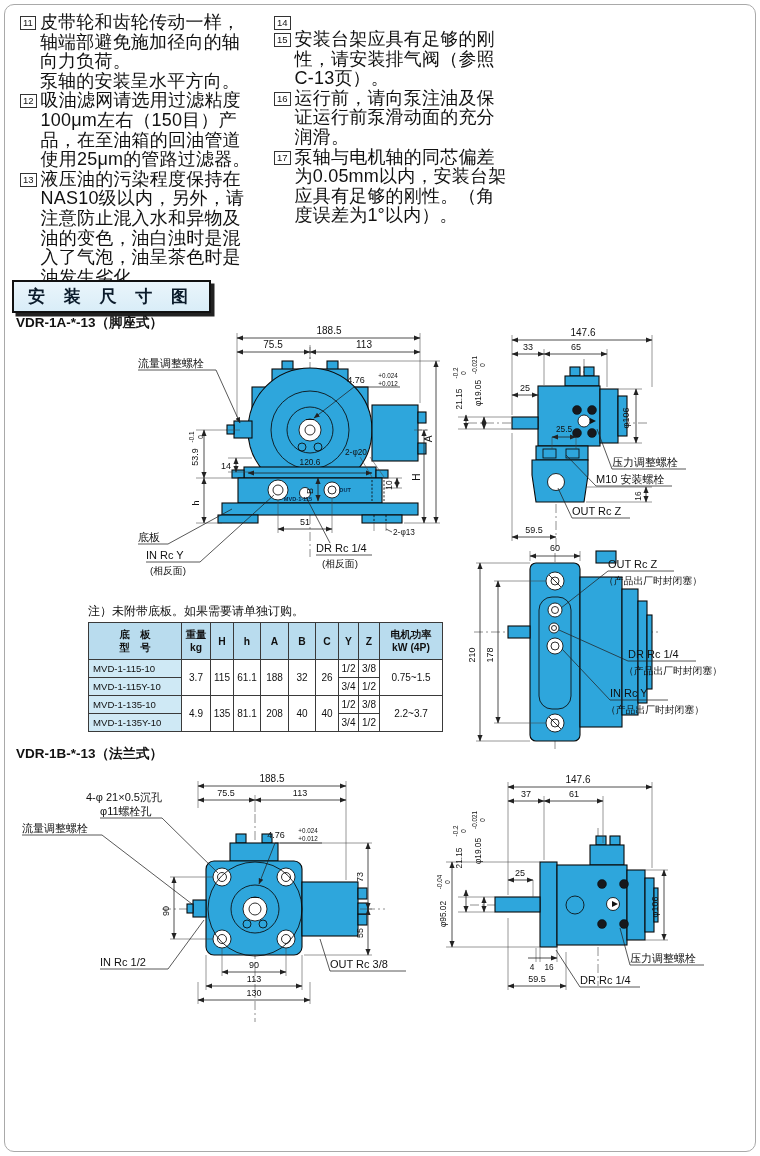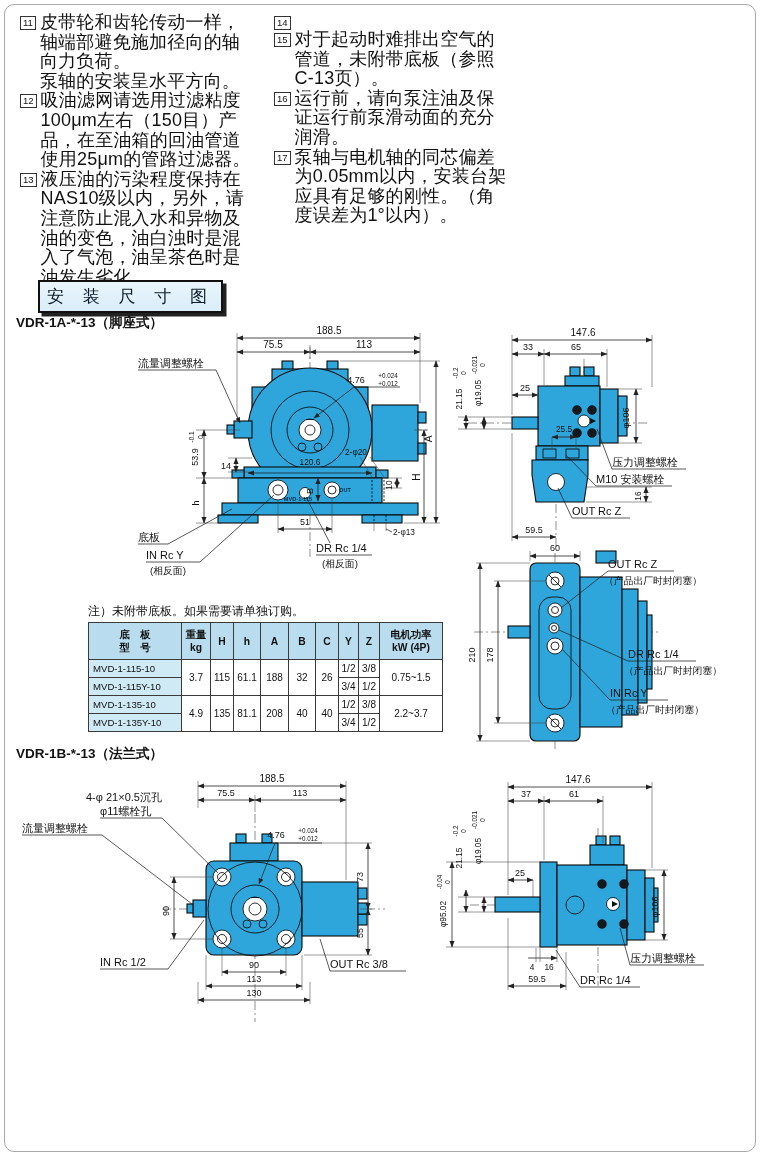--- a/index.html
+++ b/index.html
@@ -9,23 +9,23 @@
 
   
   .notes{position:absolute;left:20px;top:13px;width:726px;display:flex;gap:14px;}
   .note-col{width:240px;display:flex;flex-direction:column;}
   .note{display:flex;align-items:flex-start;}
   .note .num{flex:0 0 auto;border:1px solid #333;font-size:9.5px;line-height:12px;
              padding:0 2px;margin:3px 4px 0 0;color:#111;}
   .note .txt{width:214px;font-size:18px;line-height:19.6px;white-space:pre-line;letter-spacing:.2px;}
 
   
-  .title-box{position:absolute;left:38px;top:280px;border:2px solid #111;
+  .title-box{position:absolute;left:12px;top:280px;border:2px solid #111;
              background:linear-gradient(180deg,var(--title-box-bg,#f2f9fd),#d9edf8);
-             box-shadow:3.5px 3.5px 0 #222;padding:3px 7px;font-size:17px;font-weight:normal;
+             box-shadow:3.5px 3.5px 0 #222;padding:3px 14px;font-size:17px;font-weight:bold;
              letter-spacing:7px;color:#0b1b2b;}
   .sec-title{position:absolute;left:16px;font-size:13.5px;font-weight:bold;}
   #secA{top:314px;} #secB{top:745px;}
 
   svg{position:absolute;left:0;}
   #svgA{top:325px;} #svgB{top:772px;}
   svg text{font-family:"Liberation Sans","DejaVu Sans",sans-serif;fill:#111;}
   .d{font-size:10px;text-anchor:middle;}
   .d9{font-size:9px;text-anchor:middle;}
   .d8{font-size:8.3px;text-anchor:middle;}
@@ -76,21 +76,21 @@
         <span class="num">13</span>
         <span class="txt">液压油的污染程度保持在NAS10级以内，另外，请注意防止混入水和异物及油的变色，油白浊时是混入了气泡，油呈茶色时是油发生劣化。</span>
       </div>
     </div>
     <div class="note-col">
       <div class="note">
         <span class="num">14</span>
       </div>
       <div class="note">
         <span class="num">15</span>
-        <span class="txt">对于起动时难排出空气的管道，未附带底板（参照C-13页）。</span>
+        <span class="txt">安装台架应具有足够的刚性，请安装排气阀（参照C-13页）。</span>
       </div>
       <div class="note">
         <span class="num">16</span>
         <span class="txt">运行前，请向泵注油及保证运行前泵滑动面的充分润滑。</span>
       </div>
       <div class="note">
         <span class="num">17</span>
         <span class="txt">泵轴与电机轴的同芯偏差为0.05mm以内，安装台架应具有足够的刚性。（角度误差为1°以内）。</span>
       </div>
     </div>

